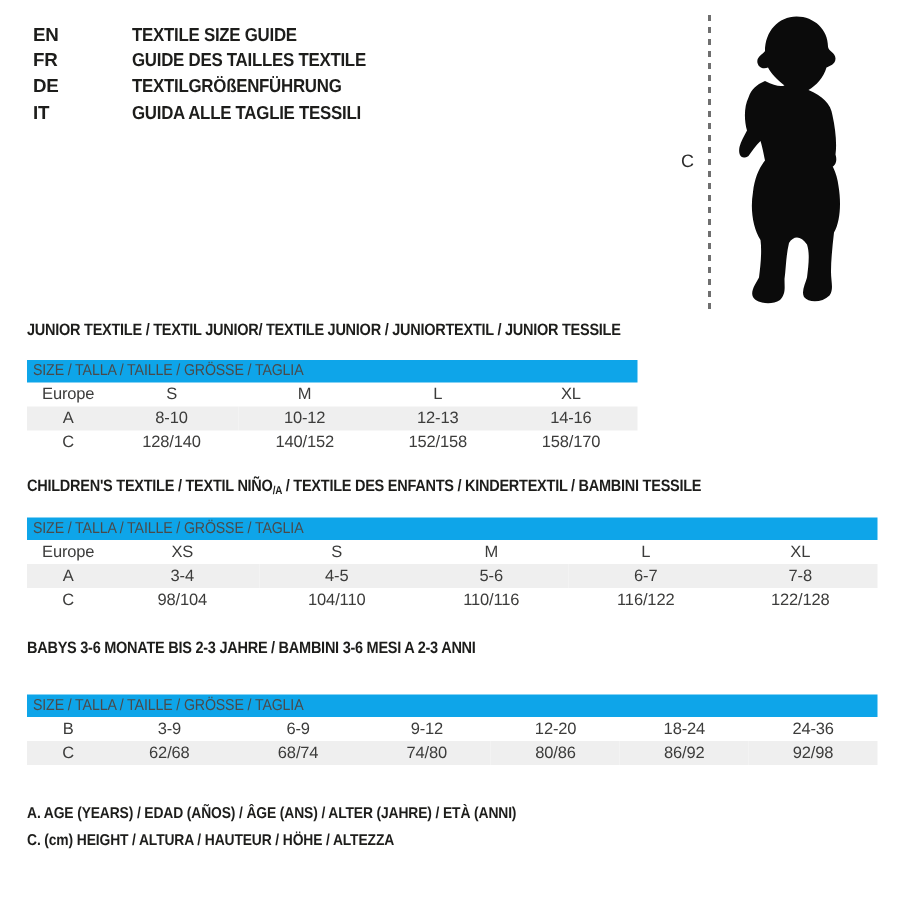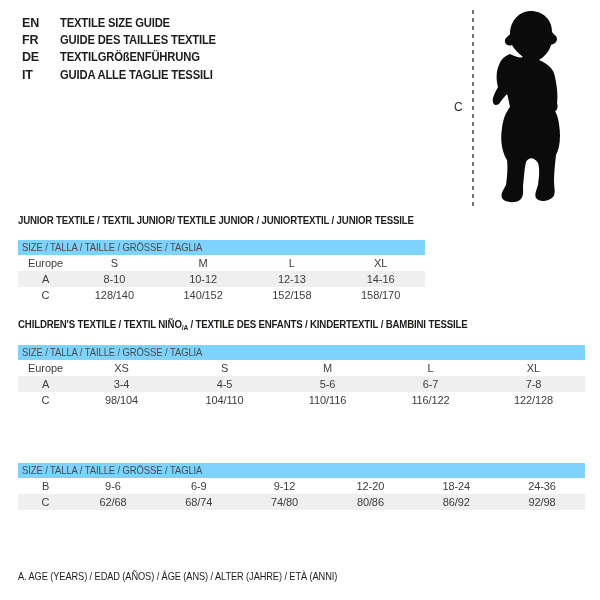--- a/index.html
+++ b/index.html
@@ -6,41 +6,41 @@
   body{
     width:600px;height:600px;background:#ffffff;position:relative;overflow:hidden;
     font-family:"Liberation Sans", sans-serif;color:#1d1d1b;
   }
   .abs{position:absolute;}
   .cond{display:inline-block;transform:scaleX(0.88);transform-origin:0 50%;white-space:nowrap;}
   .cond90{display:inline-block;transform:scaleX(0.9);transform-origin:0 50%;white-space:nowrap;}
 
   
   .lang-block{left:22px;top:15px;}
-  .lang-row{display:flex;line-height:17.2px;font-weight:bold;font-size:12.5px;letter-spacing:-0.2px;}
+  .lang-row{display:flex;line-height:17.2px;font-weight:bold;font-size:12.5px;letter-spacing:-0.2px;gap:28px;}
   .lang-code{width:38px;flex:0 0 38px;}
 
   
   .dash-line{left:472px;top:10px;height:197px;width:2px;
     background-image:repeating-linear-gradient(180deg,#6f6f6f 0 4px,transparent 4px 8px);}
   .c-label{left:454px;top:100px;font-size:12px;color:#2b2b2b;}
 
   
   .tbl-title{font-weight:bold;font-size:11px;letter-spacing:-0.2px;white-space:nowrap;line-height:16.5px;text-decoration:underline;}
-  .size-bar{height:15px;background:#7dd3fc;color:#4a4a4a;font-size:10.5px;line-height:15px;
+  .size-bar{height:15px;background:#0ea5e9;color:#4a4a4a;font-size:10.5px;line-height:15px;
     padding-left:4px;box-sizing:border-box;letter-spacing:-0.1px;}
   table.size{width:100%;border-collapse:collapse;table-layout:fixed;}
   table.size td{height:16px;font-size:11px;color:#3c3c3b;text-align:center;padding:0;letter-spacing:-0.1px;}
   table.size td.lbl{text-align:center;padding-left:3px;}
   table.size tr:nth-child(2){background:#efefef;}
   col.label-col{width:52px;}
   .sub{font-size:7.5px;vertical-align:-2px;}
 
   
-  .footline{font-weight:normal;font-size:10.5px;line-height:17.6px;white-space:nowrap;letter-spacing:-0.1px;margin-top:34px;}
+  .footline{font-weight:bold;font-size:10.5px;line-height:17.6px;white-space:nowrap;letter-spacing:-0.1px;}
 
   .silhouette{left:486px;top:7px;}
 </style>
 </head>
 <body>
 
 <div class="abs lang-block">
   <div class="lang-row">
     <span class="lang-code">EN</span>
     <span class="cond90">TEXTILE SIZE GUIDE</span>
@@ -180,39 +180,40 @@
         <td>104/110</td>
         <td>110/116</td>
         <td>116/122</td>
         <td>122/128</td>
       </tr>
     </tbody>
   </table>
 </div>
 
 <div class="abs tbl-title" style="left:18px;top:424px;">
+  <div><span class="cond">BABYS 3-6 MONATE BIS 2-3 JAHRE / BAMBINI 3-6 MESI A 2-3 ANNI</span></div>
 </div>
 <div class="abs" style="left:18px;top:463px;width:567px;">
   <div class="size-bar">
     <span class="cond90">SIZE / TALLA / TAILLE / GRÖSSE / TAGLIA</span>
   </div>
   <table class="size">
     <colgroup>
         <col class="label-col">
         <col>
         <col>
         <col>
         <col>
         <col>
         <col>
       </colgroup>
     <tbody>
       <tr>
         <td class="lbl">B</td>
-        <td>9-6</td>
+        <td>3-9</td>
         <td>6-9</td>
         <td>9-12</td>
         <td>12-20</td>
         <td>18-24</td>
         <td>24-36</td>
       </tr>
       <tr>
         <td class="lbl">C</td>
         <td>62/68</td>
         <td>68/74</td>
@@ -220,13 +221,14 @@
         <td>80/86</td>
         <td>86/92</td>
         <td>92/98</td>
       </tr>
     </tbody>
   </table>
 </div>
 
 <div class="abs" style="left:18px;top:534px;">
   <div class="footline"><span class="cond">A. AGE (YEARS) / EDAD (AÑOS) / ÂGE (ANS) / ALTER (JAHRE) / ETÀ (ANNI)</span></div>
+  <div class="footline"><span class="cond">C. (cm) HEIGHT / ALTURA / HAUTEUR / HÖHE / ALTEZZA</span></div>
 </div>
 
 </body></html>

